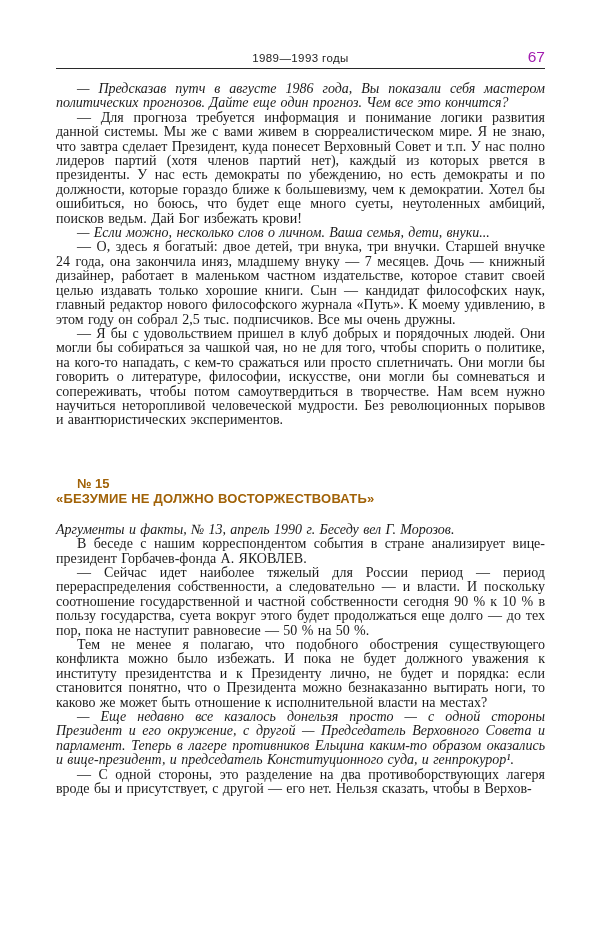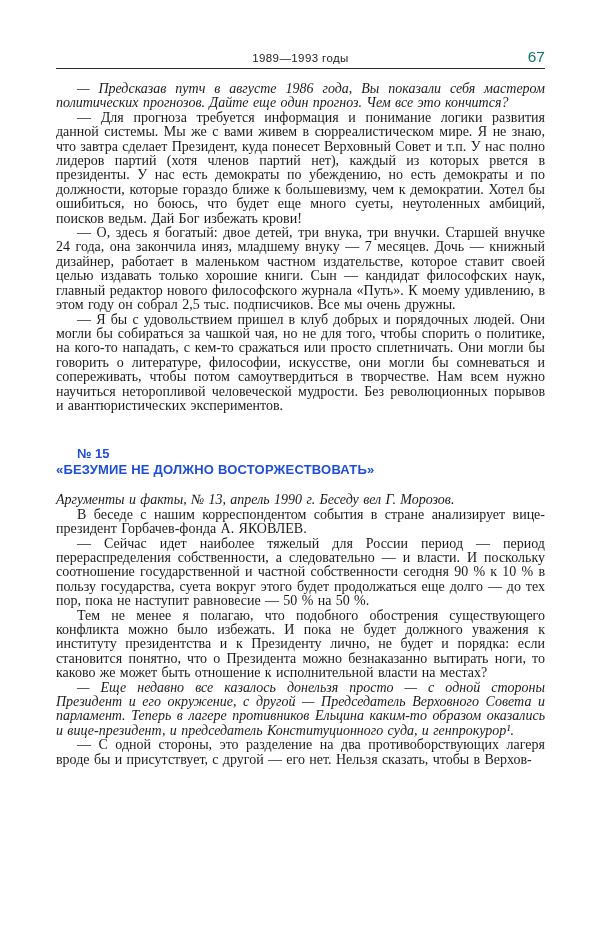--- a/index.html
+++ b/index.html
@@ -36,21 +36,21 @@
     text-align: center;
     font-size: 11.5px;
     letter-spacing: 0.4px;
     color: #222222;
   }
   .page-num {
     position: absolute;
     right: 0;
     top: 0;
     font-size: 15.5px;
-    color: #0f766e;
+    color: #a21caf;
   }
   .head-rule {
     height: 0;
     border-bottom: 1.6px solid #2a2a2a;
     margin: 0;
   }
   .body-text {
     margin-top: 13px;
   }
   p.para {
@@ -58,26 +58,26 @@
     font-size: 14px;
     line-height: 14.4px;
     text-align: justify;
     text-indent: 21px;
     word-spacing: 0.06em;
   }
   p.q {
     font-style: italic;
   }
   .section-head {
-    margin-top: 33px;
+    margin-top: 48px;
     font-family: "Liberation Sans", sans-serif;
     font-weight: bold;
     font-size: 13px;
     line-height: 15.5px;
-    color: #1d4ed8;
+    color: #a16207;
   }
   .section-number {
     padding-left: 21px;
   }
   .section-title {
     letter-spacing: 0.2px;
   }
   .source-line {
     margin: 16px 0 0 0;
     font-size: 14px;
@@ -102,20 +102,21 @@
 
     <header class="running-head">
       <span class="head-title">1989—1993 годы</span>
       <span class="page-num">67</span>
     </header>
     <div class="head-rule"></div>
 
     <div class="body-text">
       <p class="para q">— Предсказав путч в августе 1986 года, Вы показали себя мастером политических прогнозов. Дайте еще один прогноз. Чем все это кончится?</p>
       <p class="para">— Для прогноза требуется информация и понимание логики развития данной системы. Мы же с вами живем в сюрреалистическом мире. Я не знаю, что завтра сделает Президент, куда понесет Верховный Совет и т.п. У нас полно лидеров партий (хотя членов партий нет), каждый из которых рвется в президенты. У нас есть демократы по убеждению, но есть демократы и по должности, которые гораздо ближе к большевизму, чем к демократии. Хотел бы ошибиться, но боюсь, что будет еще много суеты, неутоленных амбиций, поисков ведьм. Дай Бог избежать крови!</p>
+      <p class="para q">— Если можно, несколько слов о личном. Ваша семья, дети, внуки...</p>
       <p class="para">— О, здесь я богатый: двое детей, три внука, три внучки. Старшей внучке 24 года, она закончила иняз, младшему внуку — 7 месяцев. Дочь — книжный дизайнер, работает в маленьком частном издательстве, которое ставит своей целью издавать только хорошие книги. Сын — кандидат философских наук, главный редактор нового философского журнала «Путь». К моему удивлению, в этом году он собрал 2,5 тыс. подписчиков. Все мы очень дружны.</p>
       <p class="para">— Я бы с удовольствием пришел в клуб добрых и порядочных людей. Они могли бы собираться за чашкой чая, но не для того, чтобы спорить о политике, на кого-то нападать, с кем-то сражаться или просто сплетничать. Они могли бы говорить о литературе, философии, искусстве, они могли бы сомневаться и сопереживать, чтобы потом самоутвердиться в творчестве. Нам всем нужно научиться неторопливой человеческой мудрости. Без революционных порывов и авантюристических экспериментов.</p>
     </div>
 
     <div class="section-head">
       <div class="section-number">№ 15</div>
       <div class="section-title">«БЕЗУМИЕ НЕ ДОЛЖНО ВОСТОРЖЕСТВОВАТЬ»</div>
     </div>
 
     <p class="source-line">Аргументы и факты, № 13, апрель 1990 г. Беседу вел Г. Морозов.</p>

